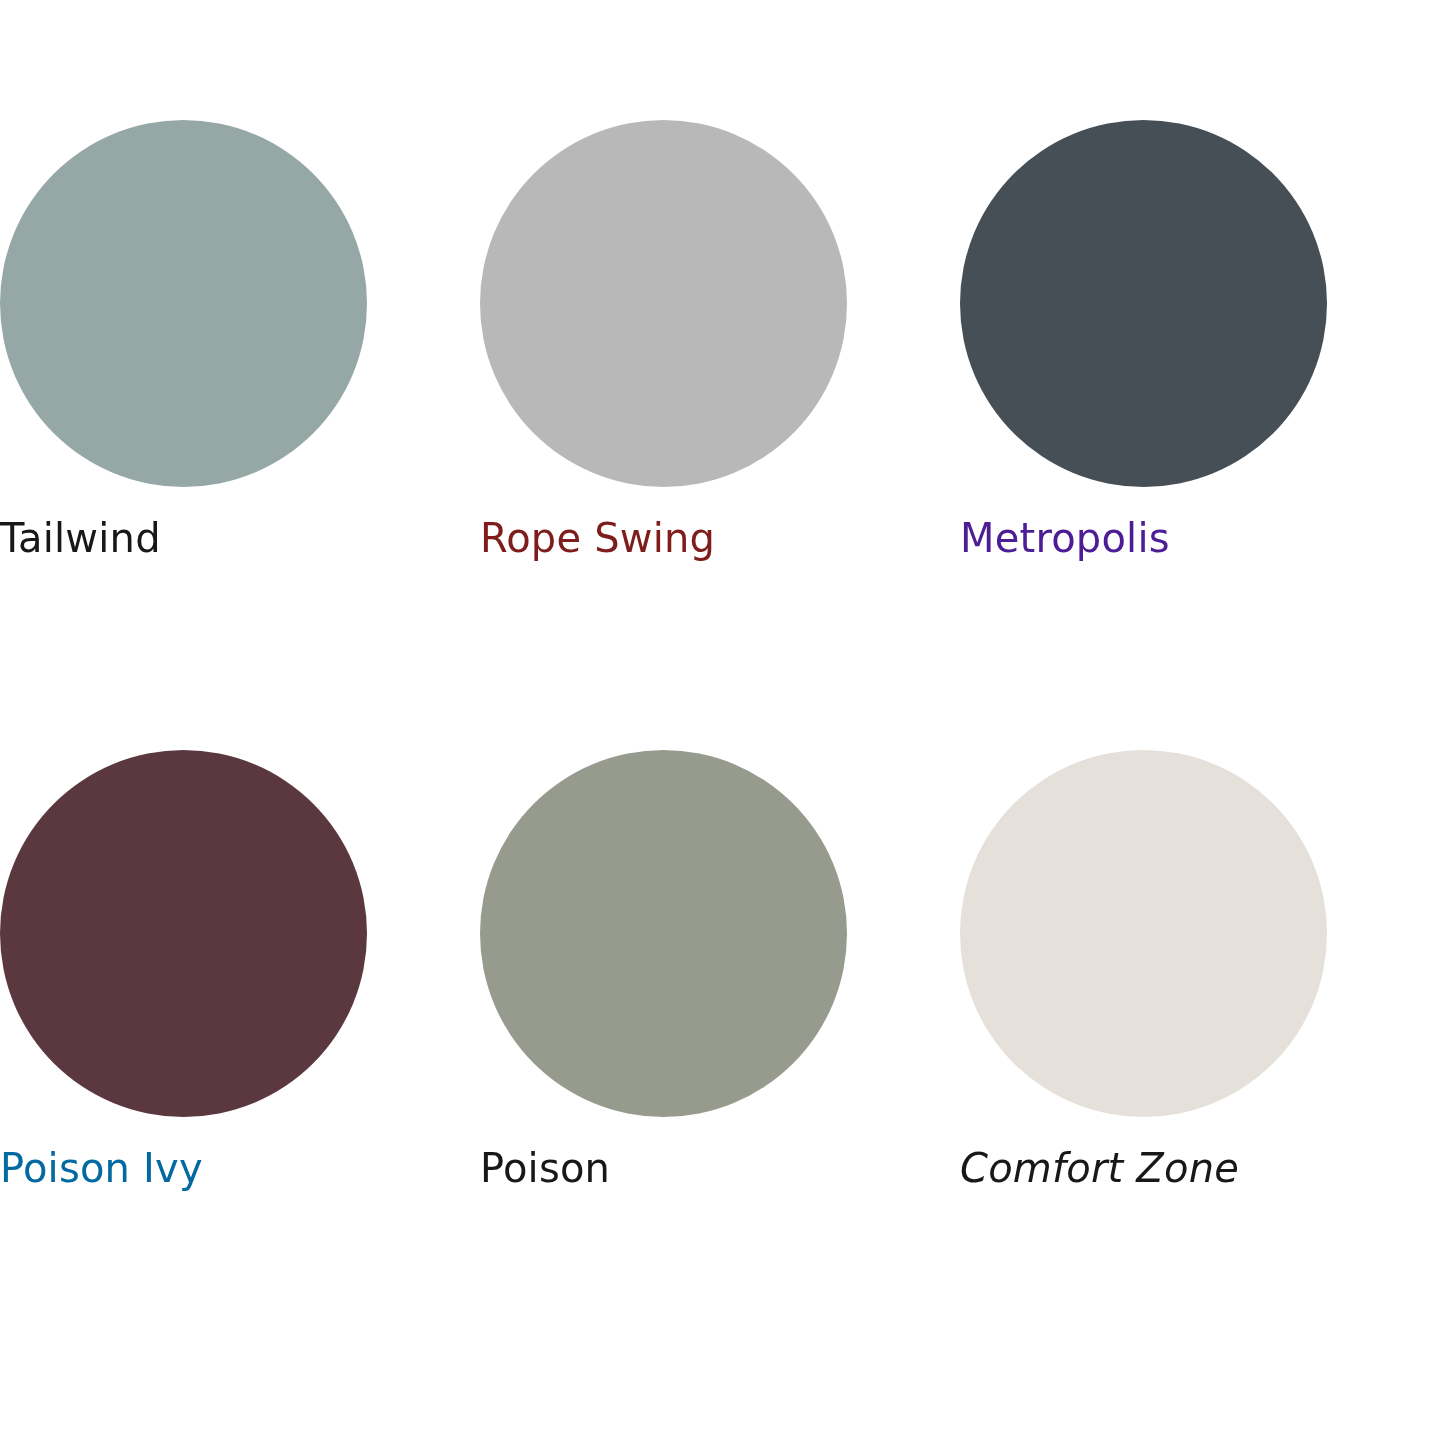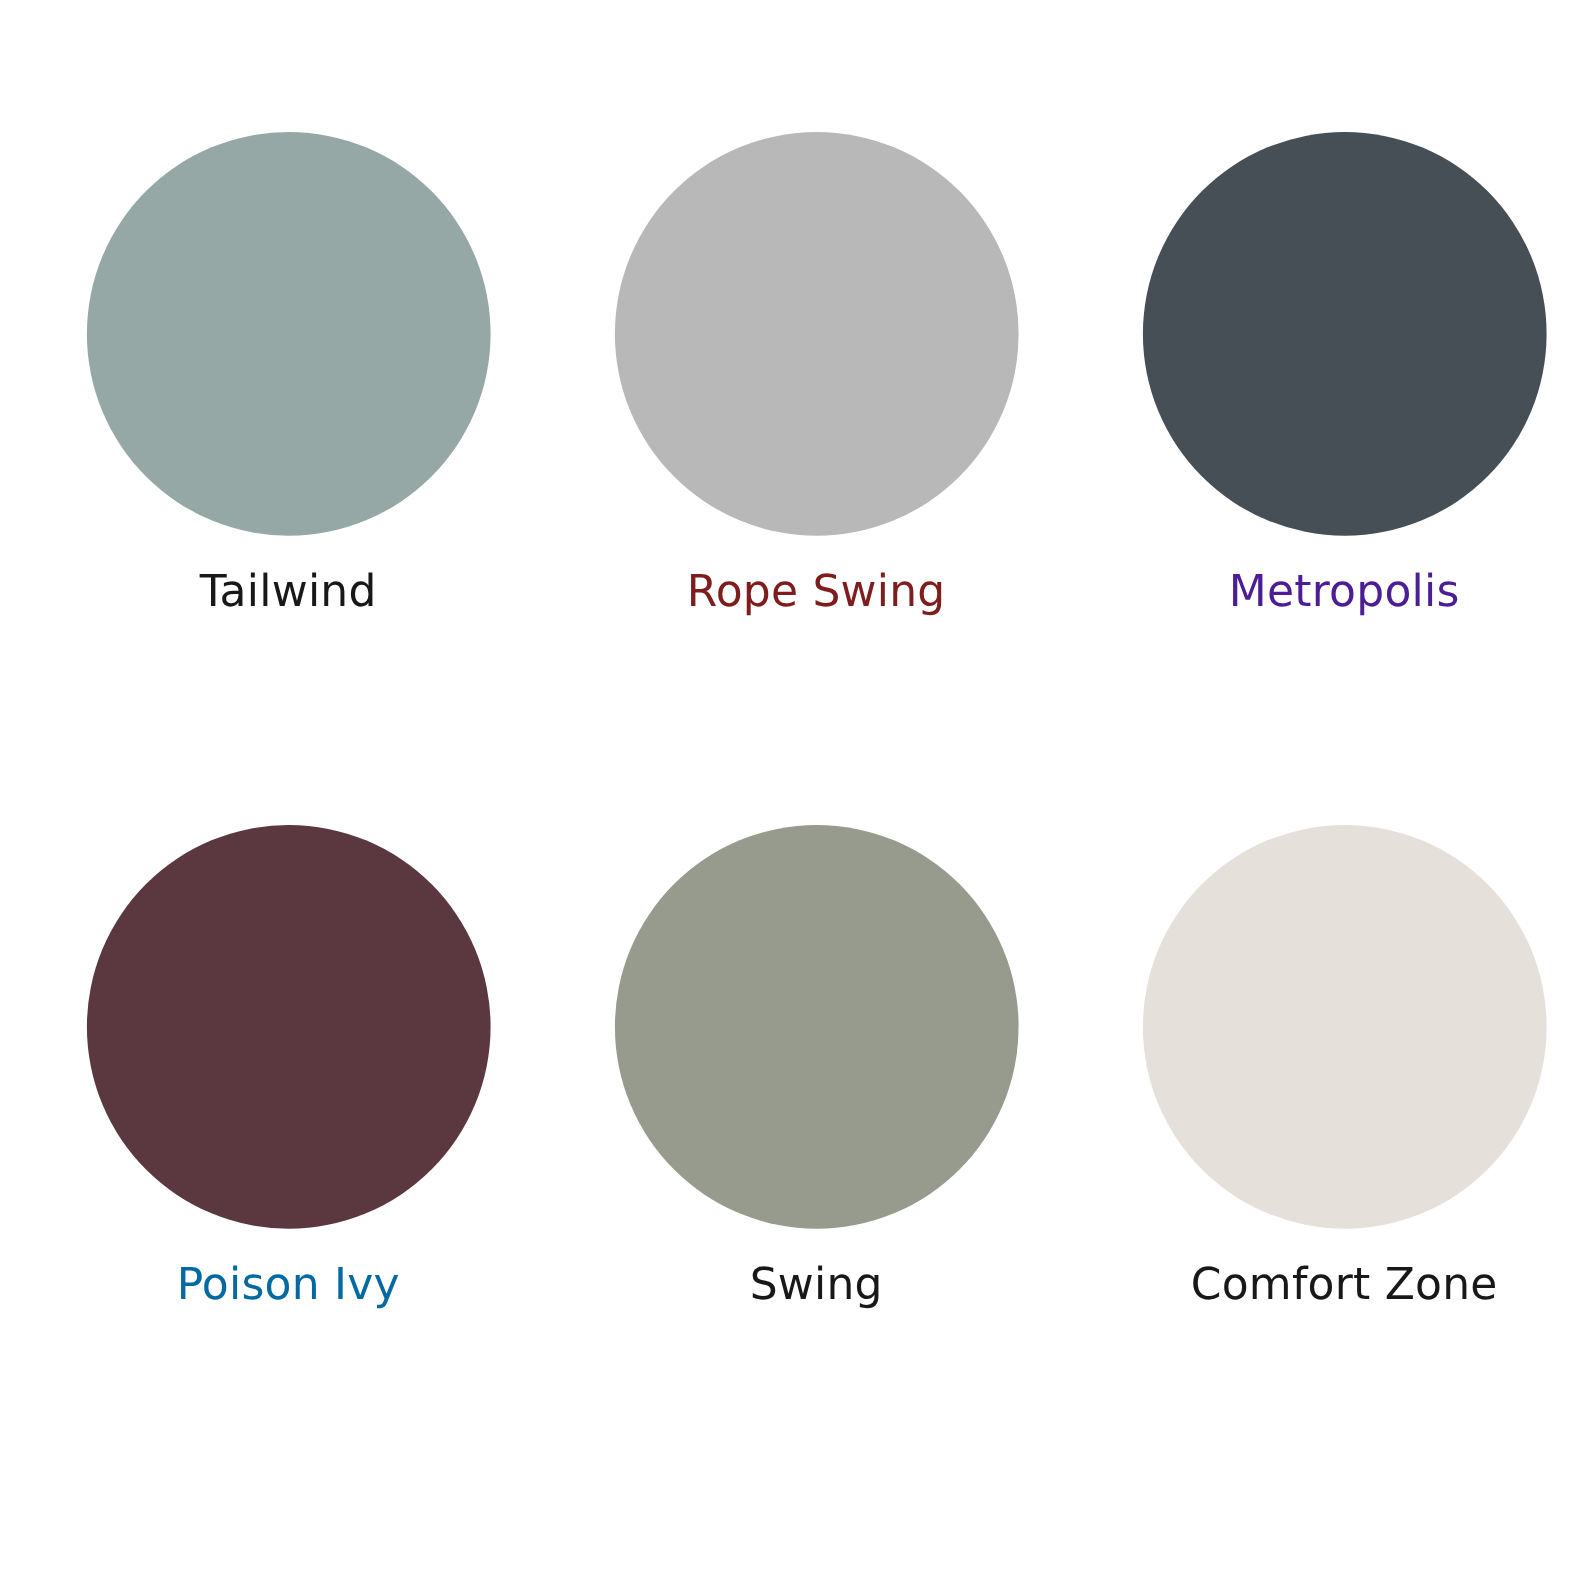--- a/index.html
+++ b/index.html
@@ -33,22 +33,21 @@
     align-items: flex-start;
     height: 530px;
   }
 
   .swatch-row.row-top { margin-bottom: 100px; }
 
   .swatch-cell {
     width: 480px;
     display: flex;
     flex-direction: column;
-    align-items: center;
-    margin-left: 44px;
+    align-items: flex-start;
   }
 
   .swatch-disc {
     width: 367px;
     height: 367px;
     border-radius: 50%;
     flex: 0 0 auto;
   }
 
   .swatch-label {
@@ -88,23 +87,23 @@
 
   <div class="swatch-row row-bottom">
 
     <div class="swatch-cell">
       <div class="swatch-disc" style="background-color: rgb(91, 56, 64);"></div>
       <div class="swatch-label" style="color: #0369a1;">Poison Ivy</div>
     </div>
 
     <div class="swatch-cell">
       <div class="swatch-disc" style="background-color: rgb(151, 155, 142);"></div>
-      <div class="swatch-label" style="color: rgb(24, 24, 24);">Swing</div>
+      <div class="swatch-label" style="color: rgb(24, 24, 24);">Poison</div>
     </div>
 
     <div class="swatch-cell">
       <div class="swatch-disc" style="background-color: rgb(229, 224, 218);"></div>
-      <div class="swatch-label" style="color: rgb(24, 24, 24);">Comfort Zone</div>
+      <div class="swatch-label" style="color: rgb(24, 24, 24); font-style: italic;">Comfort Zone</div>
     </div>
 
   </div>
 
 </div>
 
 </body></html>

